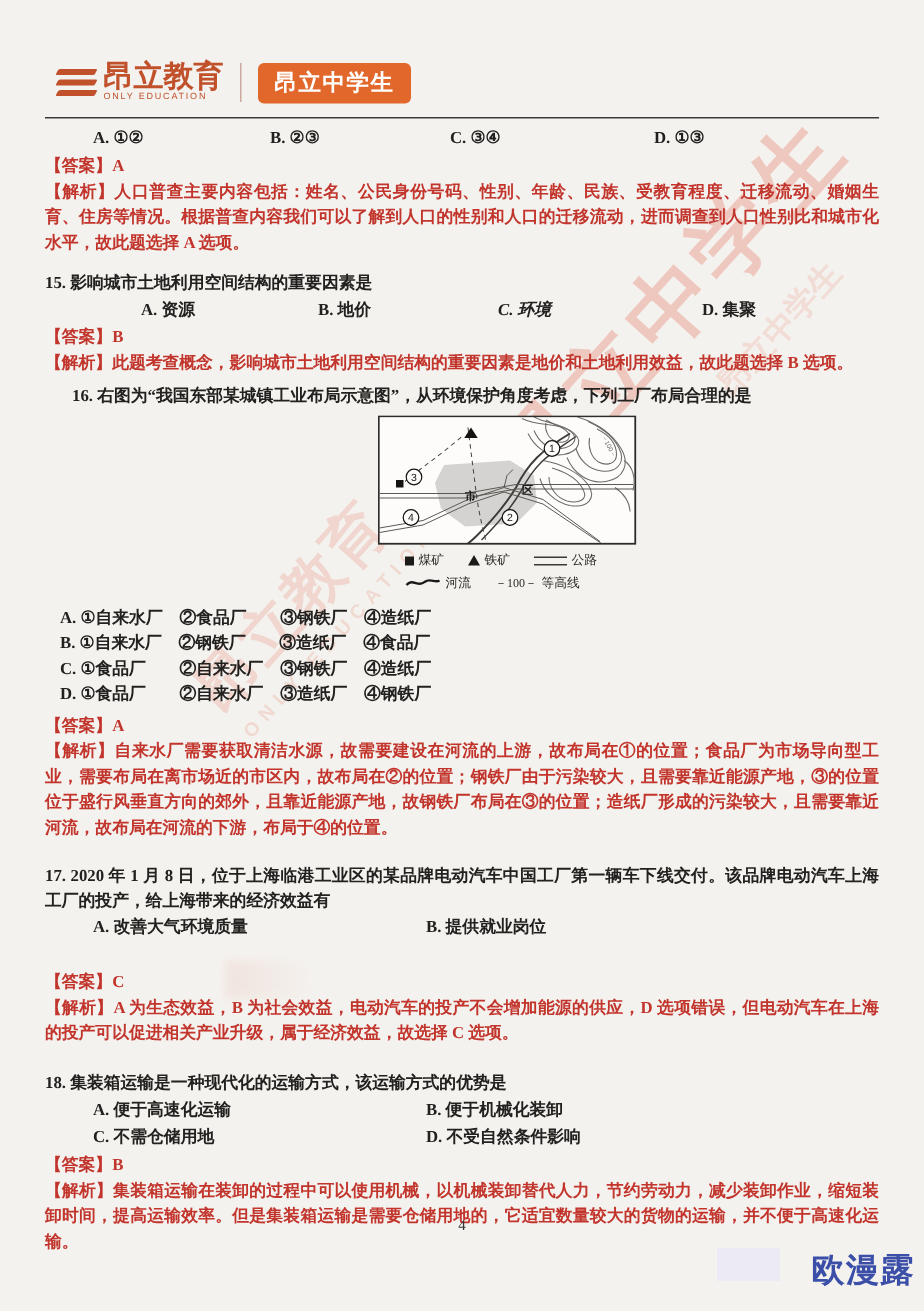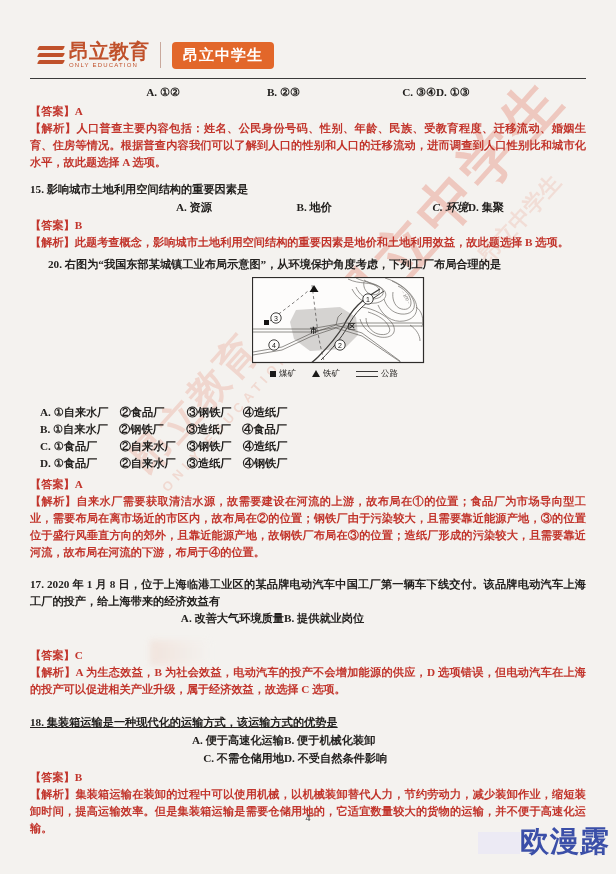--- a/index.html
+++ b/index.html
@@ -32,21 +32,21 @@
   .wm-diag3{
     left:472px;top:250px;
     font-size:22px;color:#f0cdc2;opacity:.55;
     transform:rotate(-48deg);transform-origin:left top;
     font-family:"Liberation Sans","DejaVu Sans",sans-serif;
   }
   .wm-blur1{position:absolute;left:150px;top:640px;width:60px;height:26px;
     background:linear-gradient(90deg,#efd9cf,#f4f2ef);opacity:.55;filter:blur(3px);pointer-events:none;}
   .wm-corner{
     position:absolute;right:6px;bottom:12px;
-    font-size:29px;font-weight:bold;color:#3b4fa8;
+    font-size:22px;font-weight:bold;color:#3b4fa8;
     letter-spacing:1px;
     font-family:"Liberation Sans","DejaVu Sans",sans-serif;
   }
   .wm-corner-box{position:absolute;right:96px;bottom:20px;width:42px;height:22px;background:#eceaf4;}
 
   
   .header{position:absolute;left:0;top:0;width:616px;height:78px;}
   .logo{position:absolute;left:38px;top:38px;display:flex;align-items:center;height:34px;}
   .logo-mark{width:26px;height:22px;position:relative;margin-right:5px;}
   .logo-mark i{position:absolute;left:0;height:4px;width:26px;background:#c0512b;
@@ -60,21 +60,21 @@
     color:#c0512b;letter-spacing:1.2px;line-height:8px;}
   .logo-div{width:1px;height:26px;background:#c9a99c;margin:0 11px;}
   .logo-badge{background:#e2672a;color:#fff;font-family:"Liberation Sans","DejaVu Sans",sans-serif;
     font-weight:bold;font-size:15px;padding:4px 11px;border-radius:4px;letter-spacing:1px;}
   .rule{position:absolute;left:30px;top:78px;width:556px;height:1px;background:#3a3a3a;}
 
   
   .blk{position:absolute;font-size:11.2px;line-height:17px;color:#23211f;}
   .q{font-weight:bold;}
   .red{color:#c2352c;font-weight:bold;}
-  .opts{display:flex;text-align:right;}
+  .opts{display:flex;}
   .opt{font-weight:bold;}
   .expl{color:#c2352c;font-weight:bold;text-align:justify;}
   .figwrap{position:absolute;left:252px;top:277px;width:240px;height:118px;}
   .legend{position:absolute;left:270px;top:367px;width:230px;
     font-size:8px;color:#2b2927;line-height:13px;}
   .lg-row{display:flex;align-items:center;gap:3px;margin-bottom:2px;}
   .lg-item{display:flex;align-items:center;gap:3px;margin-right:13px;}
   .sq{width:6px;height:6px;background:#1b1a19;display:inline-block;}
   .tri{width:0;height:0;border-left:4px solid transparent;border-right:4px solid transparent;
     border-bottom:7px solid #1b1a19;display:inline-block;}
@@ -140,21 +140,21 @@
     <span class="opt">D. 集聚</span>
   </div>
   <div class="blk" style="left:30px;top:217px;">
     <span class="red">【答案】</span><span class="red">B</span>
   </div>
   <div class="blk expl" style="left:30px;top:234px;width:556px;">
     <span>【解析】</span><span>此题考查概念，影响城市土地利用空间结构的重要因素是地价和土地利用效益，故此题选择 B 选项。</span>
   </div>
 
   <div class="blk q" style="left:48px;top:256px;width:540px;">
-    <span>20.</span>
+    <span>16.</span>
     <span>右图为“我国东部某城镇工业布局示意图”，从环境保护角度考虑，下列工厂布局合理的是</span>
   </div>
 
   <div class="figwrap">
     <svg width="240" height="118" viewBox="0 0 240 118">
       <rect x="0.5" y="0.5" width="171" height="85" fill="#fdfcfb" stroke="#2e2c2a" stroke-width="1.2"></rect>
       <g clip-path="url(#cb)">
         <clipPath id="cb">
             <rect x="1" y="1" width="170" height="84"></rect>
           </clipPath>
@@ -225,20 +225,32 @@
       </span>
       <span class="lg-item">
         <span class="tri"></span>
         <span class="lg-label">铁矿</span>
       </span>
       <span class="lg-item">
         <span class="roadline"></span>
         <span class="lg-label">公路</span>
       </span>
     </div>
+    <div class="lg-row">
+      <span class="lg-item">
+        <svg width="24" height="9">
+          <path d="M1 6 C5 1 9 8 13 4 C17 1 20 5 23 3" fill="none" stroke="#1b1a19" stroke-width="1.6"></path>
+        </svg>
+        <span class="lg-label">河流</span>
+      </span>
+      <span class="lg-item">
+        <span class="contourline">－100－</span>
+        <span class="lg-label">等高线</span>
+      </span>
+    </div>
   </div>
 
   <div class="blk q" style="left:40px;top:404px;"><span>A. ①自来水厂　②食品厂　　③钢铁厂　④造纸厂</span></div>
   <div class="blk q" style="left:40px;top:421px;"><span>B. ①自来水厂　②钢铁厂　　③造纸厂　④食品厂</span></div>
   <div class="blk q" style="left:40px;top:455px;"><span>D. ①食品厂　　②自来水厂　③造纸厂　④钢铁厂</span></div>
   <div class="blk q" style="left:40px;top:438px;"><span>C. ①食品厂　　②自来水厂　③钢铁厂　④造纸厂</span></div>
 
   <div class="blk" style="left:30px;top:476px;">
     <span class="red">【答案】</span><span class="red">A</span>
   </div>
@@ -254,21 +266,21 @@
     <span class="opt" style="width:222px;">A. 改善大气环境质量</span>
     <span class="opt">B. 提供就业岗位</span>
   </div>
   <div class="blk" style="left:30px;top:647px;">
     <span class="red">【答案】</span><span class="red">C</span>
   </div>
   <div class="blk expl" style="left:30px;top:664px;width:556px;">
     <span>【解析】</span><span>A 为生态效益，B 为社会效益，电动汽车的投产不会增加能源的供应，D 选项错误，但电动汽车在上海的投产可以促进相关产业升级，属于经济效益，故选择 C 选项。</span>
   </div>
 
-  <div class="blk q" style="left:30px;top:714px;width:556px;text-decoration:underline;">
+  <div class="blk q" style="left:30px;top:714px;width:556px;">
     <span>18.</span>
     <span>集装箱运输是一种现代化的运输方式，该运输方式的优势是</span>
   </div>
   <div class="blk opts" style="left:62px;top:732px;width:520px;">
     <span class="opt" style="width:222px;">A. 便于高速化运输</span>
     <span class="opt">B. 便于机械化装卸</span>
   </div>
   <div class="blk opts" style="left:62px;top:750px;width:520px;">
     <span class="opt" style="width:222px;">C. 不需仓储用地</span>
     <span class="opt">D. 不受自然条件影响</span>

